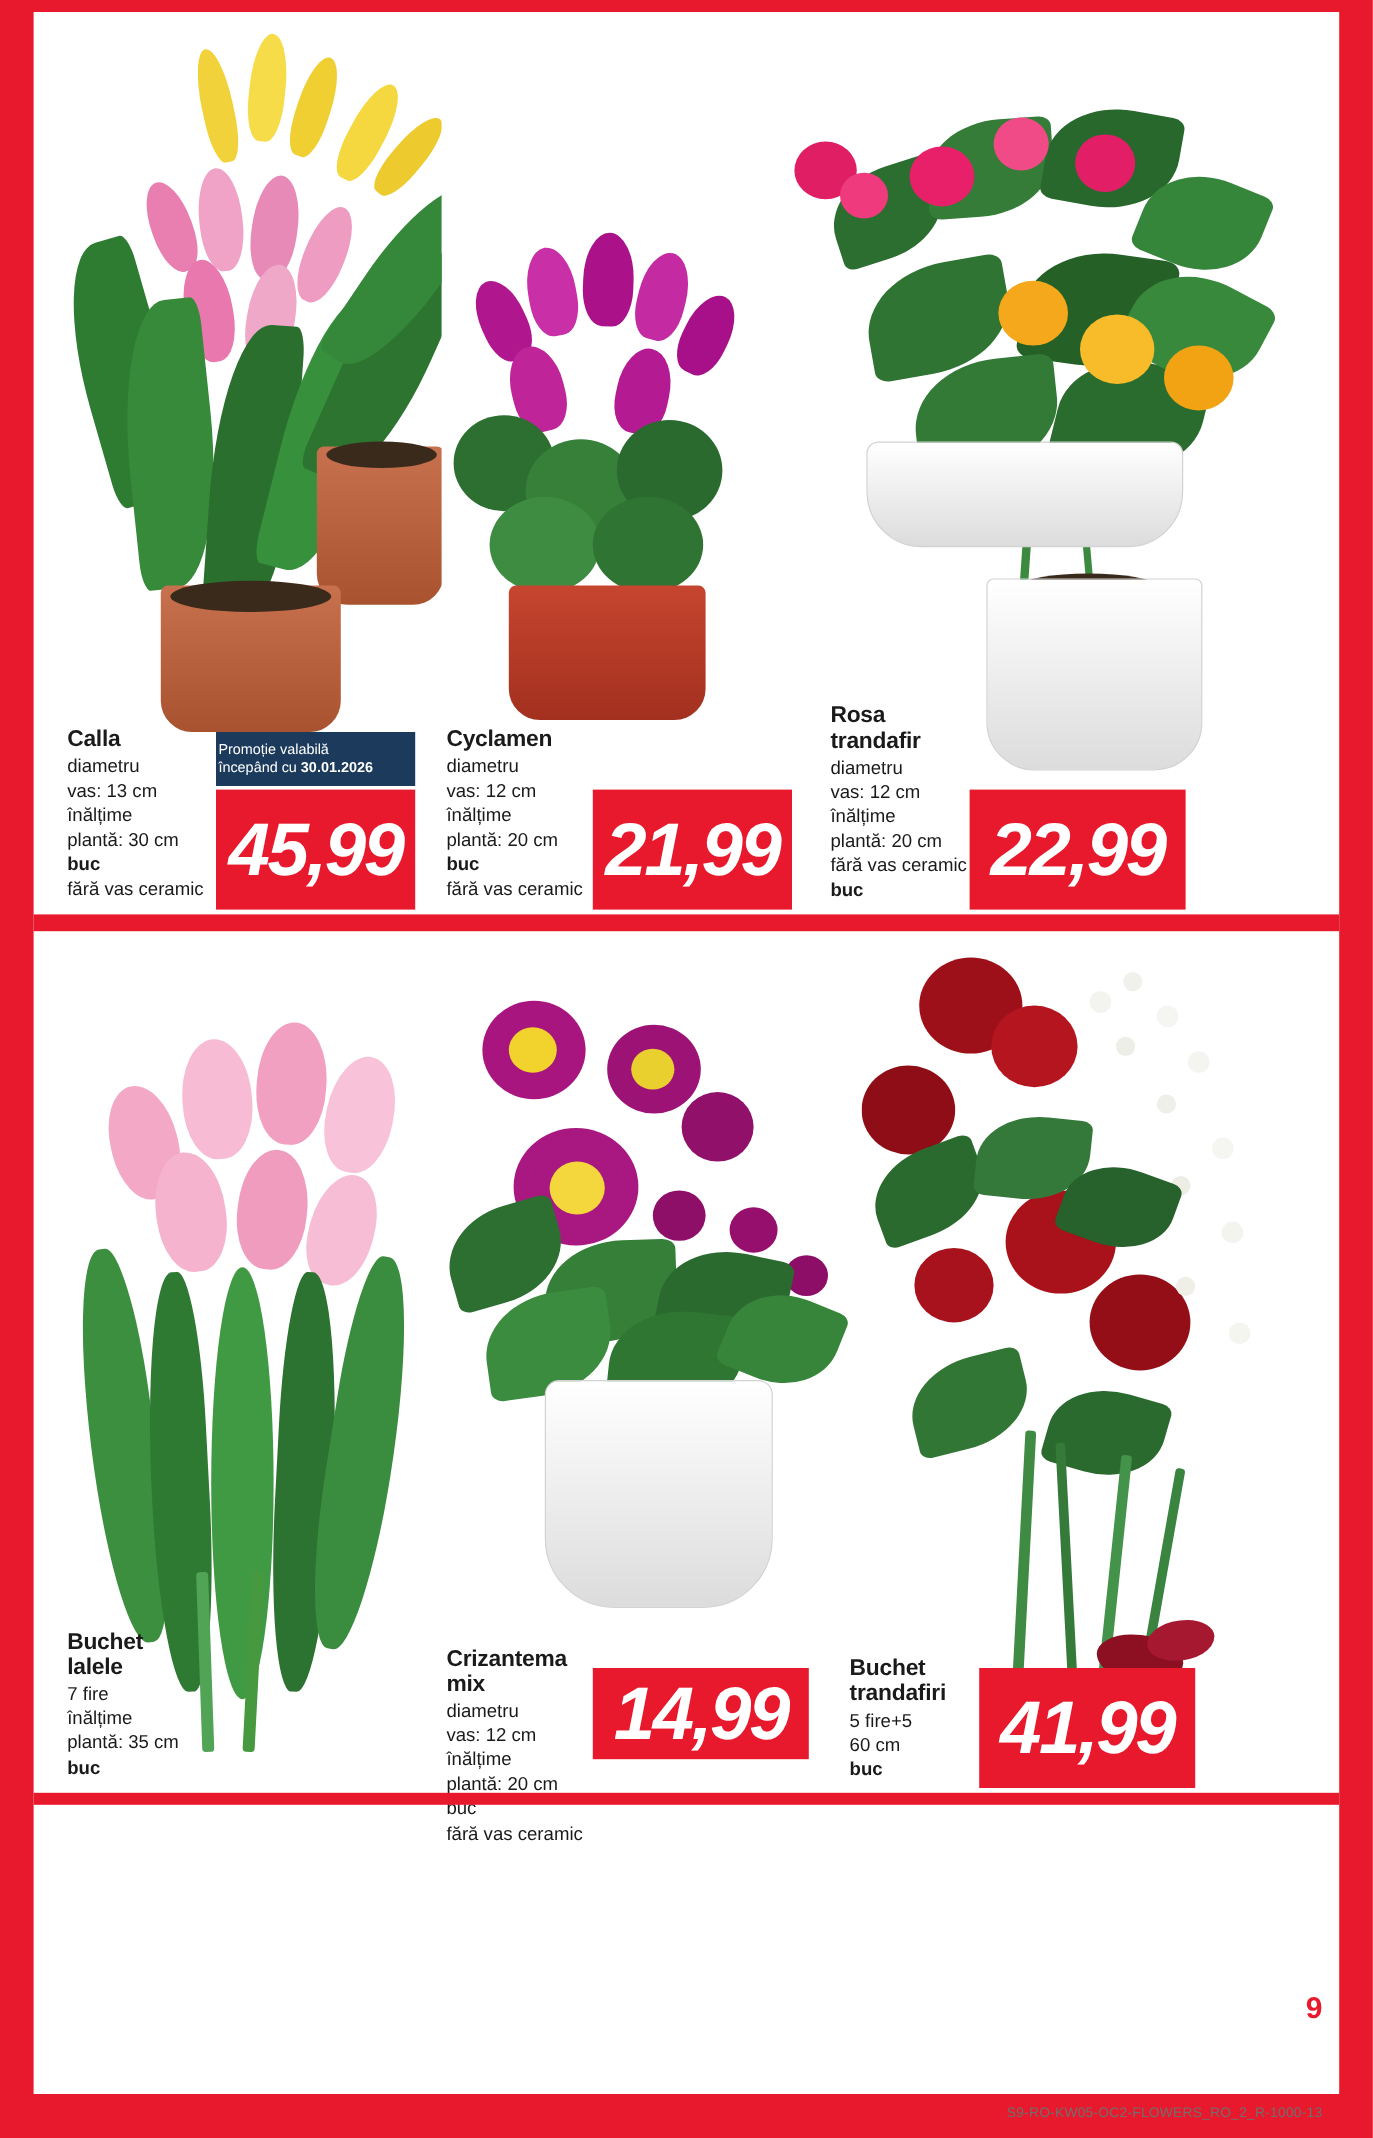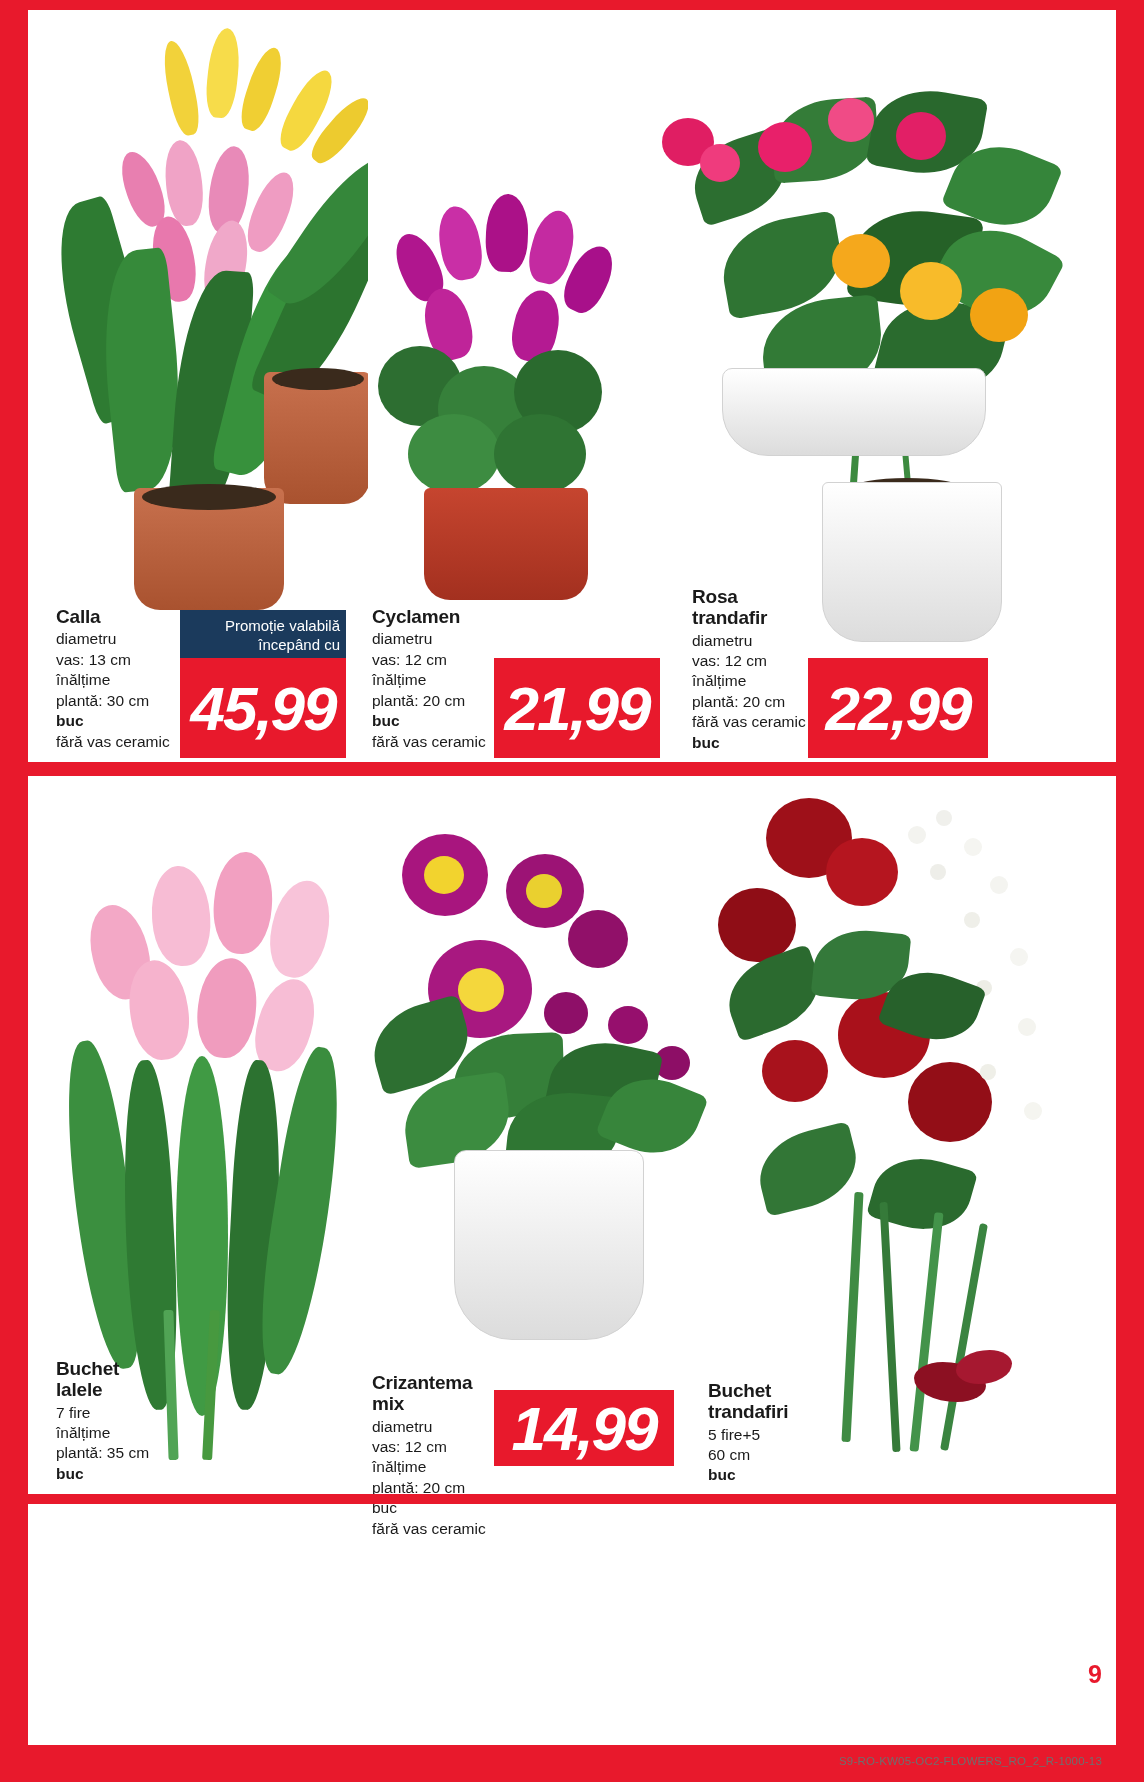--- a/index.html
+++ b/index.html
@@ -40,23 +40,23 @@
     align-items:center;
     justify-content:center;
     font-weight:bold;
     font-style:italic;
     letter-spacing:-2px;
   }
   .price-lg { font-size:62px; }
   .promo {
     background:#1b3a5c;
     color:#ffffff;
-    font-size:15px;
+    font-size:12px;
     line-height:1.25;
-    text-align:right;
+    text-align:left;
     padding:7px 6px 8px 2px;
   }
   .promo b { font-weight:bold; }
   
   .footer-note {
     position:absolute;
     left:48px; top:1672px;
     width:920px;
     font-size:13px;
     color:#3d3d3d;
@@ -348,19 +348,22 @@
       <span>Buchet</span><br>
       <span>trandafiri</span>
     </div>
     <div class="pspec">
       <span>5 fire+5</span><br>
       <span>60 cm</span><br>
       <b>buc</b>
     </div>
   </div>
 
+  <div class="pricebox price-lg" style="position:absolute; left:788px; top:1380px; width:180px; height:100px;">
+    <span>41,99</span>
+  </div>
 
   <div class="divider" style="left:0px; top:1484px; width:1088px; height:10px;"></div>
 
   <div class="pagenum" style="right:14px; top:1650px;">9</div>
   <div class="artcode" style="right:14px; bottom:-22px;">S9-RO-KW05-OC2-FLOWERS_RO_2_R-1000-13</div>
 
 </div>
 
 </body></html>

